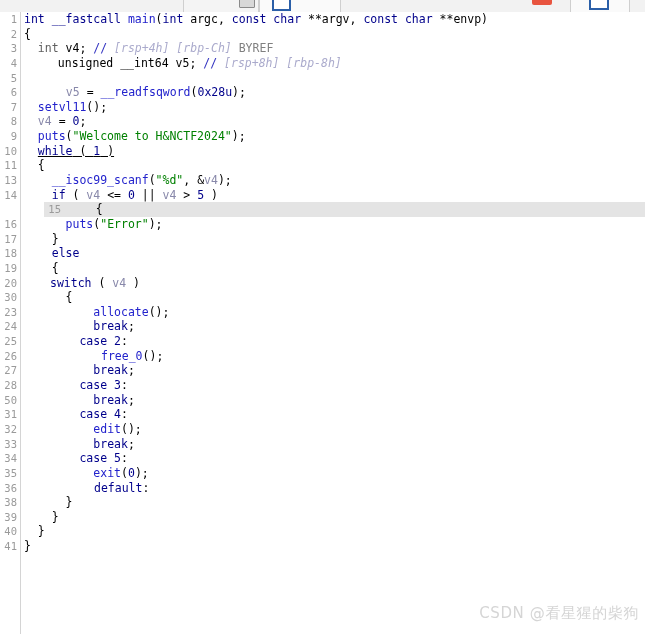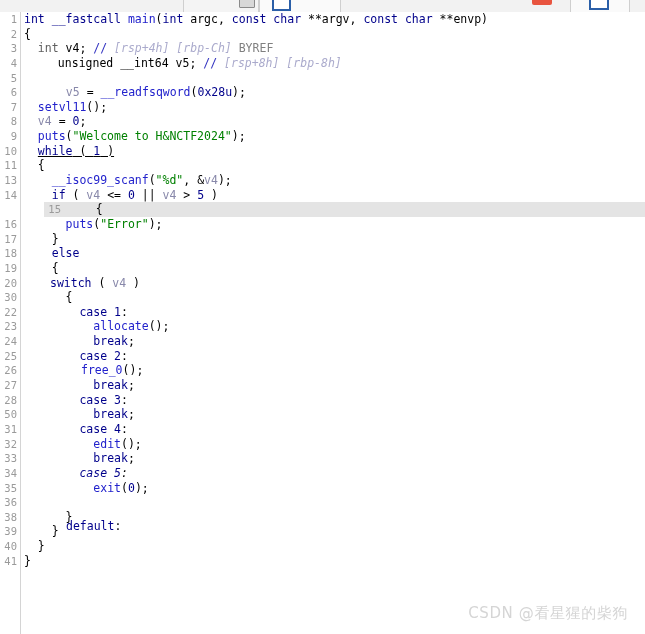--- a/index.html
+++ b/index.html
@@ -85,21 +85,21 @@
   .t-num  { color: #00008b; }                        
   .t-cmt  { color: #aaaacc; font-style: italic; }                        
   .t-cmtm { color: #3030c0; }                        
   .t-type { color: #606060; }                        
   .t-byref{ color: #808080; }
   .t-punc { color: #000000; }
 
   
   #watermark {
     position: absolute;
-    right: 17px;
+    right: 6px;
     bottom: 11px;
     color: #d5d5d5;
     font-size: 15px;
     font-family: "DejaVu Sans", sans-serif;
     letter-spacing: 0.6px;
     white-space: nowrap;
     user-select: none;
   }
 </style>
 </head>
@@ -131,34 +131,33 @@
       <div class="code-row"><span class="lineno">11</span><span class="src" style="left: 37.86px;"><span class="t-punc">{</span></span></div>
       <div class="code-row"><span class="lineno">13</span><span class="src" style="left: 51.72px;"><span class="t-fn">__isoc99_scanf</span><span class="t-punc">(</span><span class="t-str">"%d"</span><span class="t-punc">, &amp;</span><span class="t-var">v4</span><span class="t-punc">);</span></span></div>
       <div class="code-row"><span class="lineno">14</span><span class="src" style="left: 51.72px;"><span class="t-kw">if</span><span class="t-punc"> ( </span><span class="t-var">v4</span><span class="t-punc"> &lt;= </span><span class="t-num">0</span><span class="t-punc"> || </span><span class="t-var">v4</span><span class="t-punc"> &gt; </span><span class="t-num">5</span><span class="t-punc"> )</span></span></div>
       <div class="code-row hl"><span class="lineno">15</span><span class="src" style="left: 51.72px;"><span class="t-punc">{</span></span></div>
       <div class="code-row"><span class="lineno">16</span><span class="src" style="left: 65.58px;"><span class="t-fn">puts</span><span class="t-punc">(</span><span class="t-str">"Error"</span><span class="t-punc">);</span></span></div>
       <div class="code-row"><span class="lineno">17</span><span class="src" style="left: 51.72px;"><span class="t-punc">}</span></span></div>
       <div class="code-row"><span class="lineno">18</span><span class="src" style="left: 51.72px; text-align: center;"><span class="t-kw">else</span></span></div>
       <div class="code-row"><span class="lineno">19</span><span class="src" style="left: 51.72px;"><span class="t-punc">{</span></span></div>
       <div class="code-row"><span class="lineno">20</span><span class="src" style="left: 50px;"><span class="t-kw">switch</span><span class="t-punc"> ( </span><span class="t-var">v4</span><span class="t-punc"> )</span></span></div>
       <div class="code-row"><span class="lineno">30</span><span class="src" style="left: 65.58px;"><span class="t-punc">{</span></span></div>
-      <div class="code-row"><span class="lineno">22</span><span class="src" style="left: 79.44px;"><span class="t-kw">case</span><span class="t-punc"> </span><span class="t-num">1</span><span class="t-punc">:</span></span></div>
       <div class="code-row"><span class="lineno">23</span><span class="src" style="left: 93.3px;"><span class="t-fn">allocate</span><span class="t-punc">();</span></span></div>
       <div class="code-row"><span class="lineno">24</span><span class="src" style="left: 93.3px;"><span class="t-kw">break</span><span class="t-punc">;</span></span></div>
       <div class="code-row"><span class="lineno">25</span><span class="src" style="left: 79.44px;"><span class="t-kw">case</span><span class="t-punc"> </span><span class="t-num">2</span><span class="t-punc">:</span></span></div>
-      <div class="code-row"><span class="lineno">26</span><span class="src" style="left: 81px;"><span class="t-fn">free_0</span><span class="t-punc">();</span></span></div>
+      <div class="code-row"><span class="lineno">26</span><span class="src" style="left: 101px;"><span class="t-fn">free_0</span><span class="t-punc">();</span></span></div>
       <div class="code-row"><span class="lineno">27</span><span class="src" style="left: 93.3px;"><span class="t-kw">break</span><span class="t-punc">;</span></span></div>
       <div class="code-row"><span class="lineno">28</span><span class="src" style="left: 79.44px;"><span class="t-kw">case</span><span class="t-punc"> </span><span class="t-num">3</span><span class="t-punc">:</span></span></div>
       <div class="code-row"><span class="lineno">50</span><span class="src" style="left: 93.3px;"><span class="t-kw">break</span><span class="t-punc">;</span></span></div>
       <div class="code-row"><span class="lineno">31</span><span class="src" style="left: 79.44px;"><span class="t-kw">case</span><span class="t-punc"> </span><span class="t-num">4</span><span class="t-punc">:</span></span></div>
       <div class="code-row"><span class="lineno">32</span><span class="src" style="left: 93.3px;"><span class="t-fn">edit</span><span class="t-punc">();</span></span></div>
       <div class="code-row"><span class="lineno">33</span><span class="src" style="left: 93.3px;"><span class="t-kw">break</span><span class="t-punc">;</span></span></div>
-      <div class="code-row"><span class="lineno">34</span><span class="src" style="left: 79.44px; font-style: italic;"><span class="t-kw">case</span><span class="t-punc"> </span><span class="t-num">5</span><span class="t-punc">:</span></span></div>
+      <div class="code-row"><span class="lineno">34</span><span class="src" style="left: 79.44px;"><span class="t-kw">case</span><span class="t-punc"> </span><span class="t-num">5</span><span class="t-punc">:</span></span></div>
       <div class="code-row"><span class="lineno">35</span><span class="src" style="left: 93.3px;"><span class="t-fn">exit</span><span class="t-punc">(</span><span class="t-num">0</span><span class="t-punc">);</span></span></div>
-      <div class="code-row"><span class="lineno">36</span><span class="src" style="left: 66px; margin-top: 24px;"><span class="t-kw">default</span><span class="t-punc">:</span></span></div>
+      <div class="code-row"><span class="lineno">36</span><span class="src" style="left: 94px;"><span class="t-kw">default</span><span class="t-punc">:</span></span></div>
       <div class="code-row"><span class="lineno">38</span><span class="src" style="left: 65.58px;"><span class="t-punc">}</span></span></div>
       <div class="code-row"><span class="lineno">39</span><span class="src" style="left: 51.72px;"><span class="t-punc">}</span></span></div>
       <div class="code-row"><span class="lineno">40</span><span class="src" style="left: 37.86px;"><span class="t-punc">}</span></span></div>
       <div class="code-row"><span class="lineno">41</span><span class="src" style="left: 24px;"><span class="t-punc">}</span></span></div>
     </div>
 </div>
 
 <div id="watermark">CSDN @看星猩的柴狗</div>
 
 </body></html>

